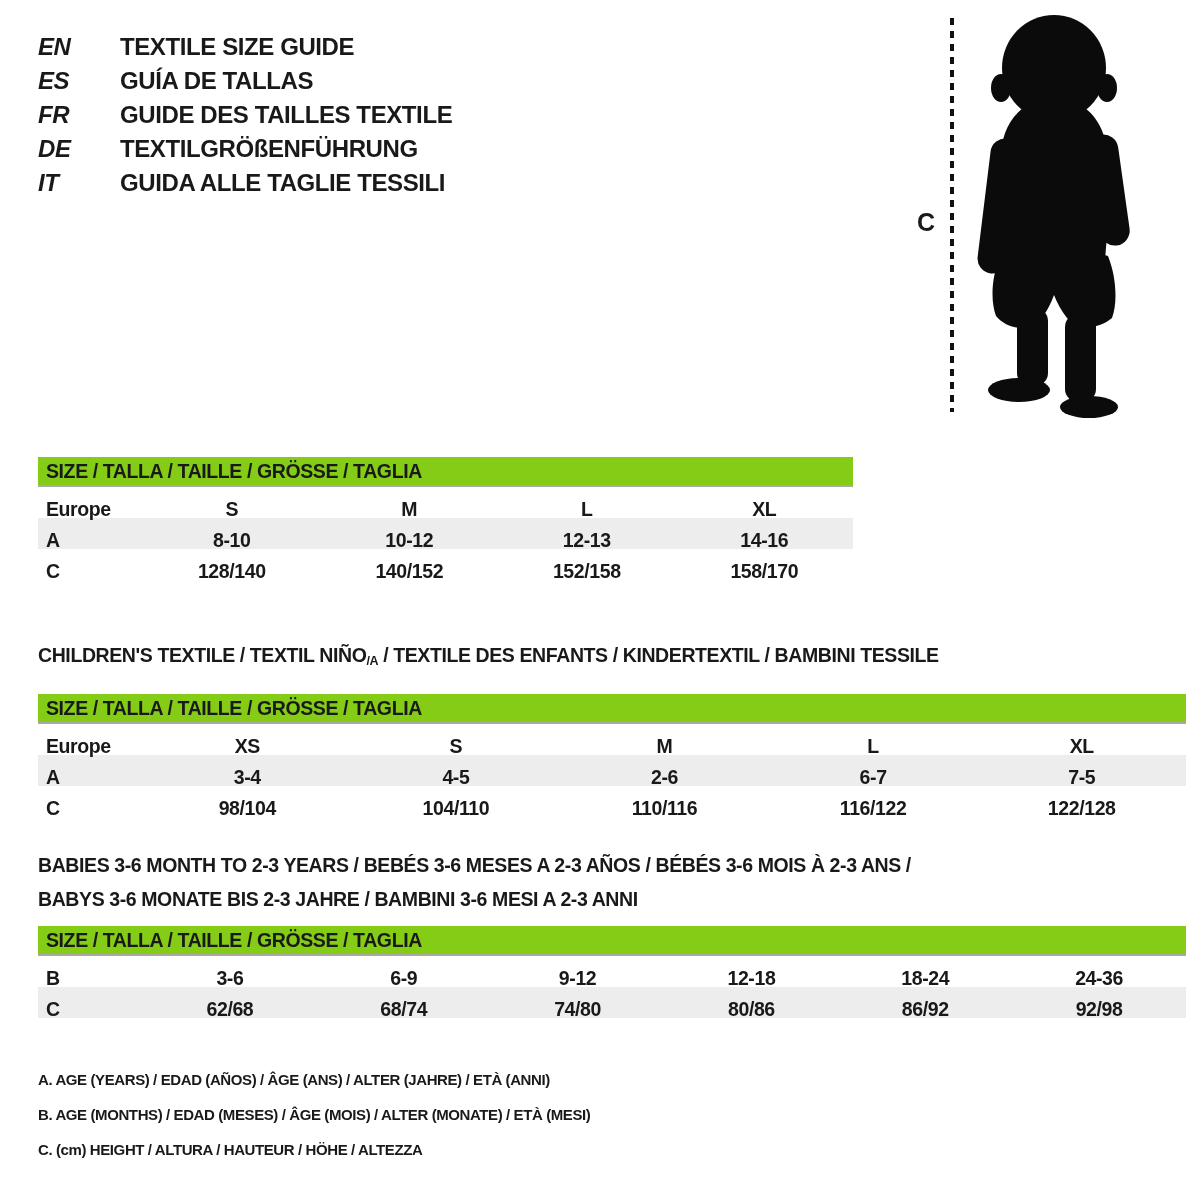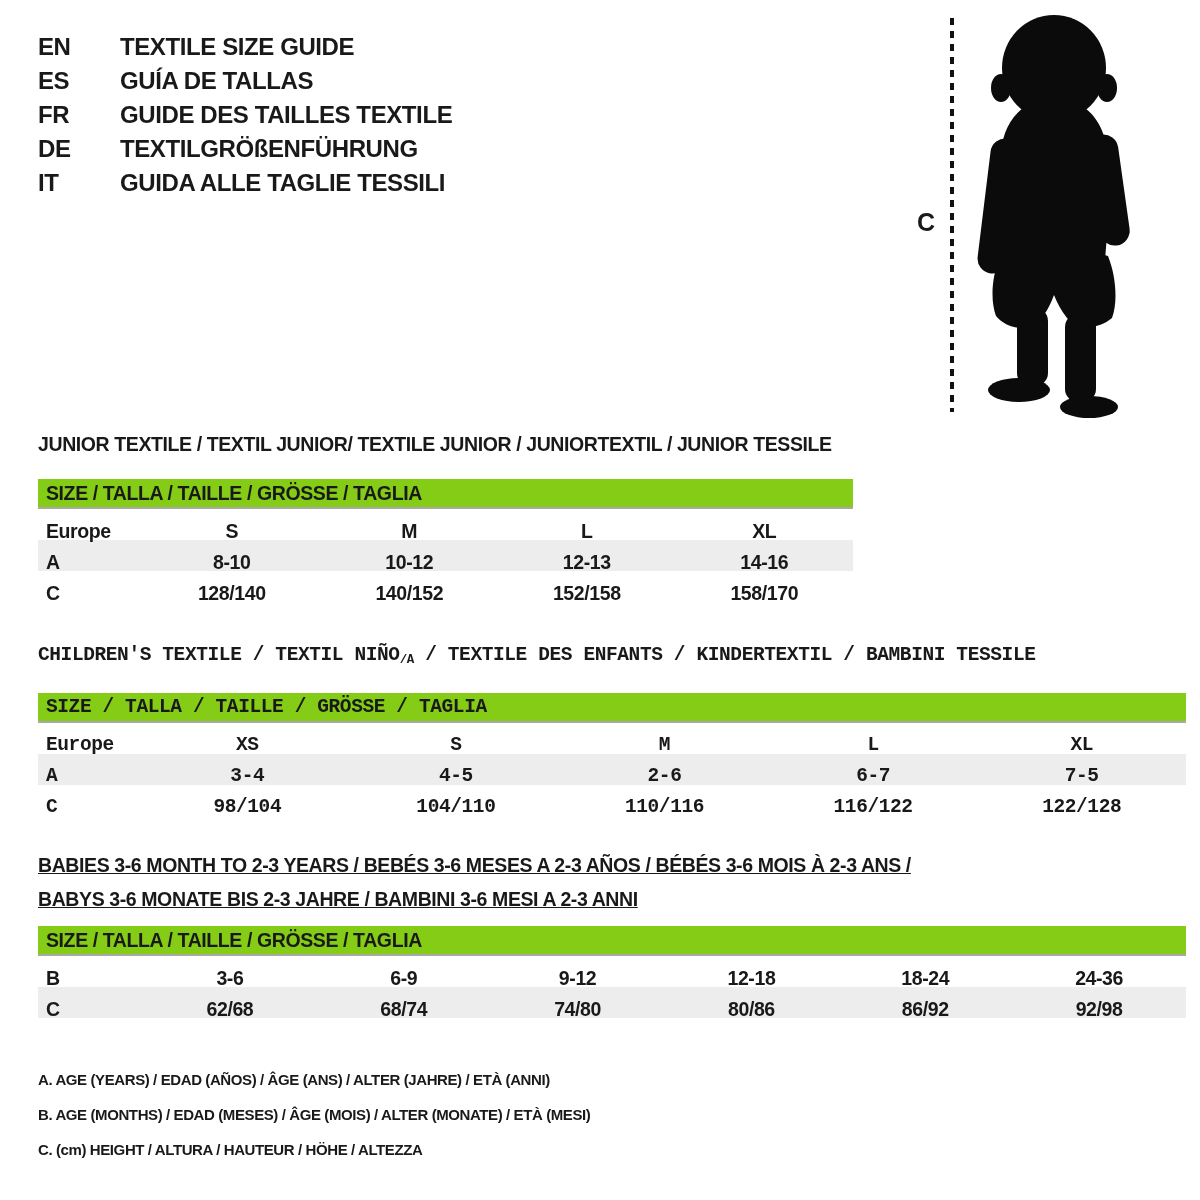--- a/index.html
+++ b/index.html
@@ -7,52 +7,52 @@
     width:1200px; height:1200px; position:relative; overflow:hidden;
     font-family:"Liberation Sans", sans-serif;
     font-weight:700; color:#191919; letter-spacing:-0.4px;
     -webkit-font-smoothing:antialiased;
   }
   .page { position:absolute; inset:0; background:#fff; }
 
   
   .lang-list { position:absolute; top:30px; left:38px; font-size:24px; }
   .lang-row  { display:flex; line-height:34px; }
-  .lang-code { width:82px; }
+  .lang-code { width:82px;font-style:italic; }
 
   .figure { position:absolute; left:905px; top:10px; width:255px; height:410px; }
   .figure-label { position:absolute; left:12px; top:198px; font-size:25px; }
   .measure-line {
     position:absolute; left:45px; top:8px; width:4px; height:394px;
     background:repeating-linear-gradient(to bottom, #111 0 7px, transparent 7px 13px);
   }
   .toddler { position:absolute; left:58px; top:0; }
 
   
   .section { position:absolute; left:38px; }
   .section-title { font-size:19.5px; line-height:22px; white-space:nowrap; }
   .title-sub { font-size:12.5px; vertical-align:-3px; }
-  .two-line .section-title { line-height:34px;text-decoration:underline; }
+  .two-line .section-title { line-height:34px; }
 
   .size-table { margin-top:0; }
   .size-bar {
     background:#84cc16; border-bottom:2px solid #a9a9a9; box-sizing:border-box;
     height:30px; line-height:28px; padding-left:8px; font-size:19.5px;
   }
   .trow { display:grid; height:31px; align-items:center; font-size:19.5px; }
   .cols4 { grid-template-columns:105px repeat(4,1fr); }
   .cols5 { grid-template-columns:105px repeat(5,1fr); }
   .cols6 { grid-template-columns:105px repeat(6,1fr); }
   .trow > span { text-align:center;margin-top:11px; }
   .trow > span:first-child { text-align:left; padding-left:8px; }
   .striped { background:#ededed; }
 
   .sec-junior   { top:433px; width:815px; }
   .sec-junior   .size-table { margin-top:24px; }
-  .sec-children { top:644px; width:1148px;font-family:Liberation Mono, monospace; }
+  .sec-children { top:644px; width:1148px; }
   .sec-children .size-table { margin-top:22px; }
   .sec-babies   { top:848px; width:1148px; }
   .sec-babies   .size-table { margin-top:10px; }
 
   
   .footnotes { position:absolute; left:38px; top:1062px; font-size:15px; }
   .footnotes div { line-height:35px; white-space:nowrap; }
 </style>
 </head>
 <body>
@@ -96,21 +96,20 @@
         <path d="M36,246 C60,238 120,238 144,246 C152,266 154,292 148,308 C134,320 112,320 103,308 C97,300 93,293 90,285 C87,293 83,302 76,310 C64,322 44,320 32,306 C26,290 28,266 36,246 Z"></path>
         <rect x="53" y="298" width="31" height="78" rx="13"></rect>
         <rect x="101" y="304" width="31" height="88" rx="13"></rect>
         <ellipse cx="55" cy="380" rx="31" ry="12"></ellipse>
         <ellipse cx="125" cy="397" rx="29" ry="11"></ellipse>
       </g>
     </svg>
   </div>
 
   <div class="section sec-junior">
-    <div class="section-title">JUNIOR TEXTILE / TEXTIL JUNIOR/ TEXTILE JUNIOR / JUNIORTEXTIL / JUNIOR TESSILE</div>
     <div class="size-table">
       <div class="size-bar">SIZE / TALLA / TAILLE / GRÖSSE / TAGLIA</div>
       <div class="trow cols4">
         <span>Europe</span>
         <span>S</span>
         <span>M</span>
         <span>L</span>
         <span>XL</span>
       </div>
       <div class="trow cols4 striped">

